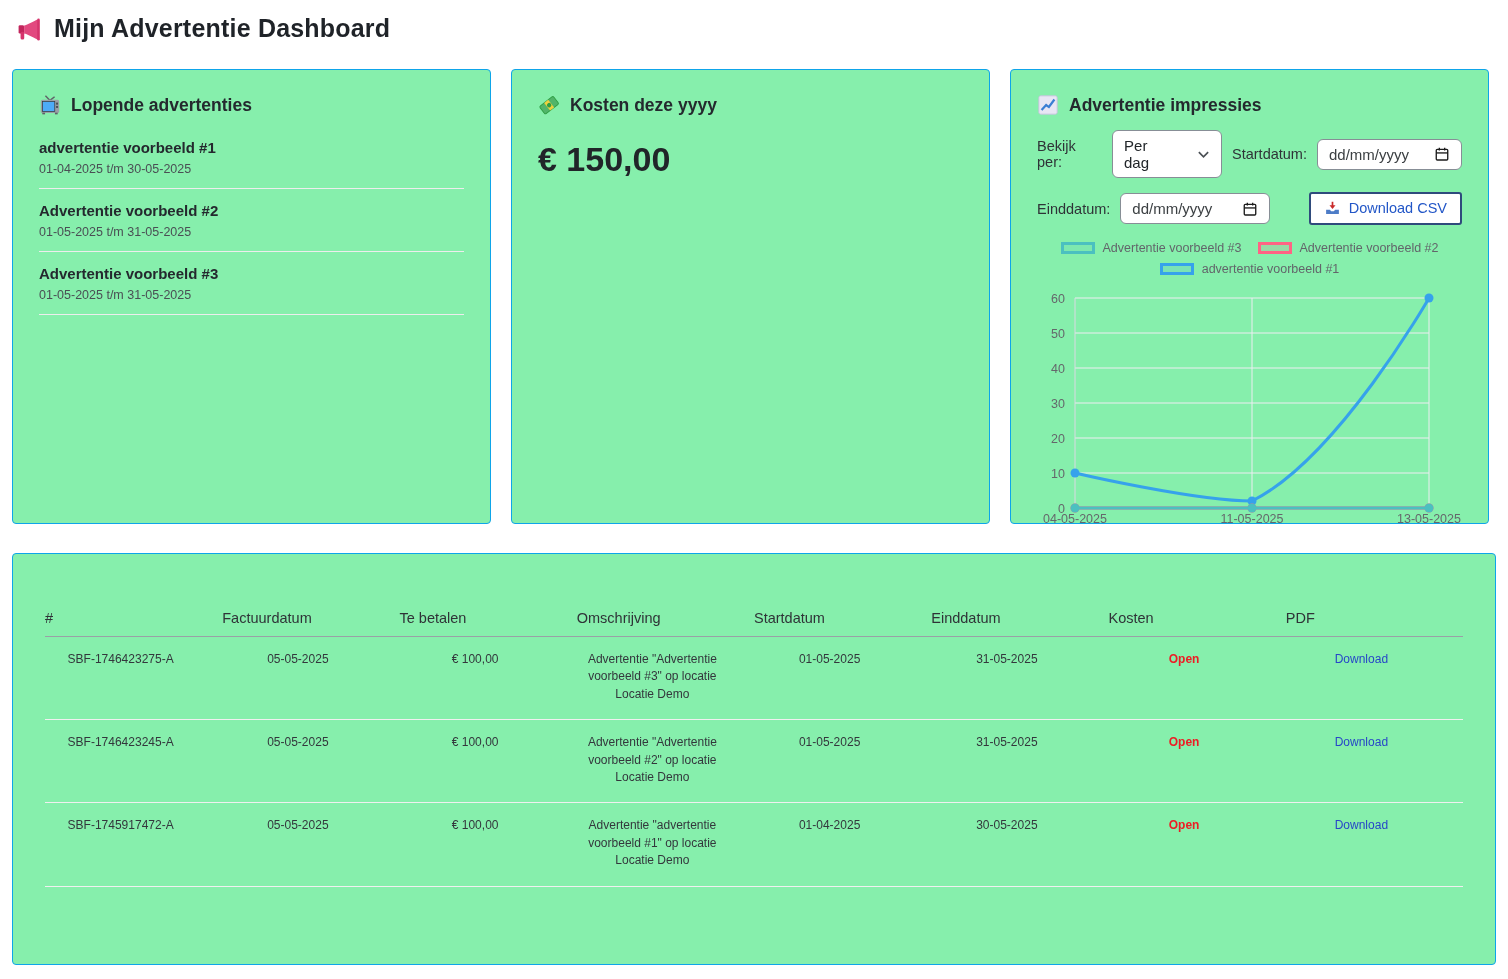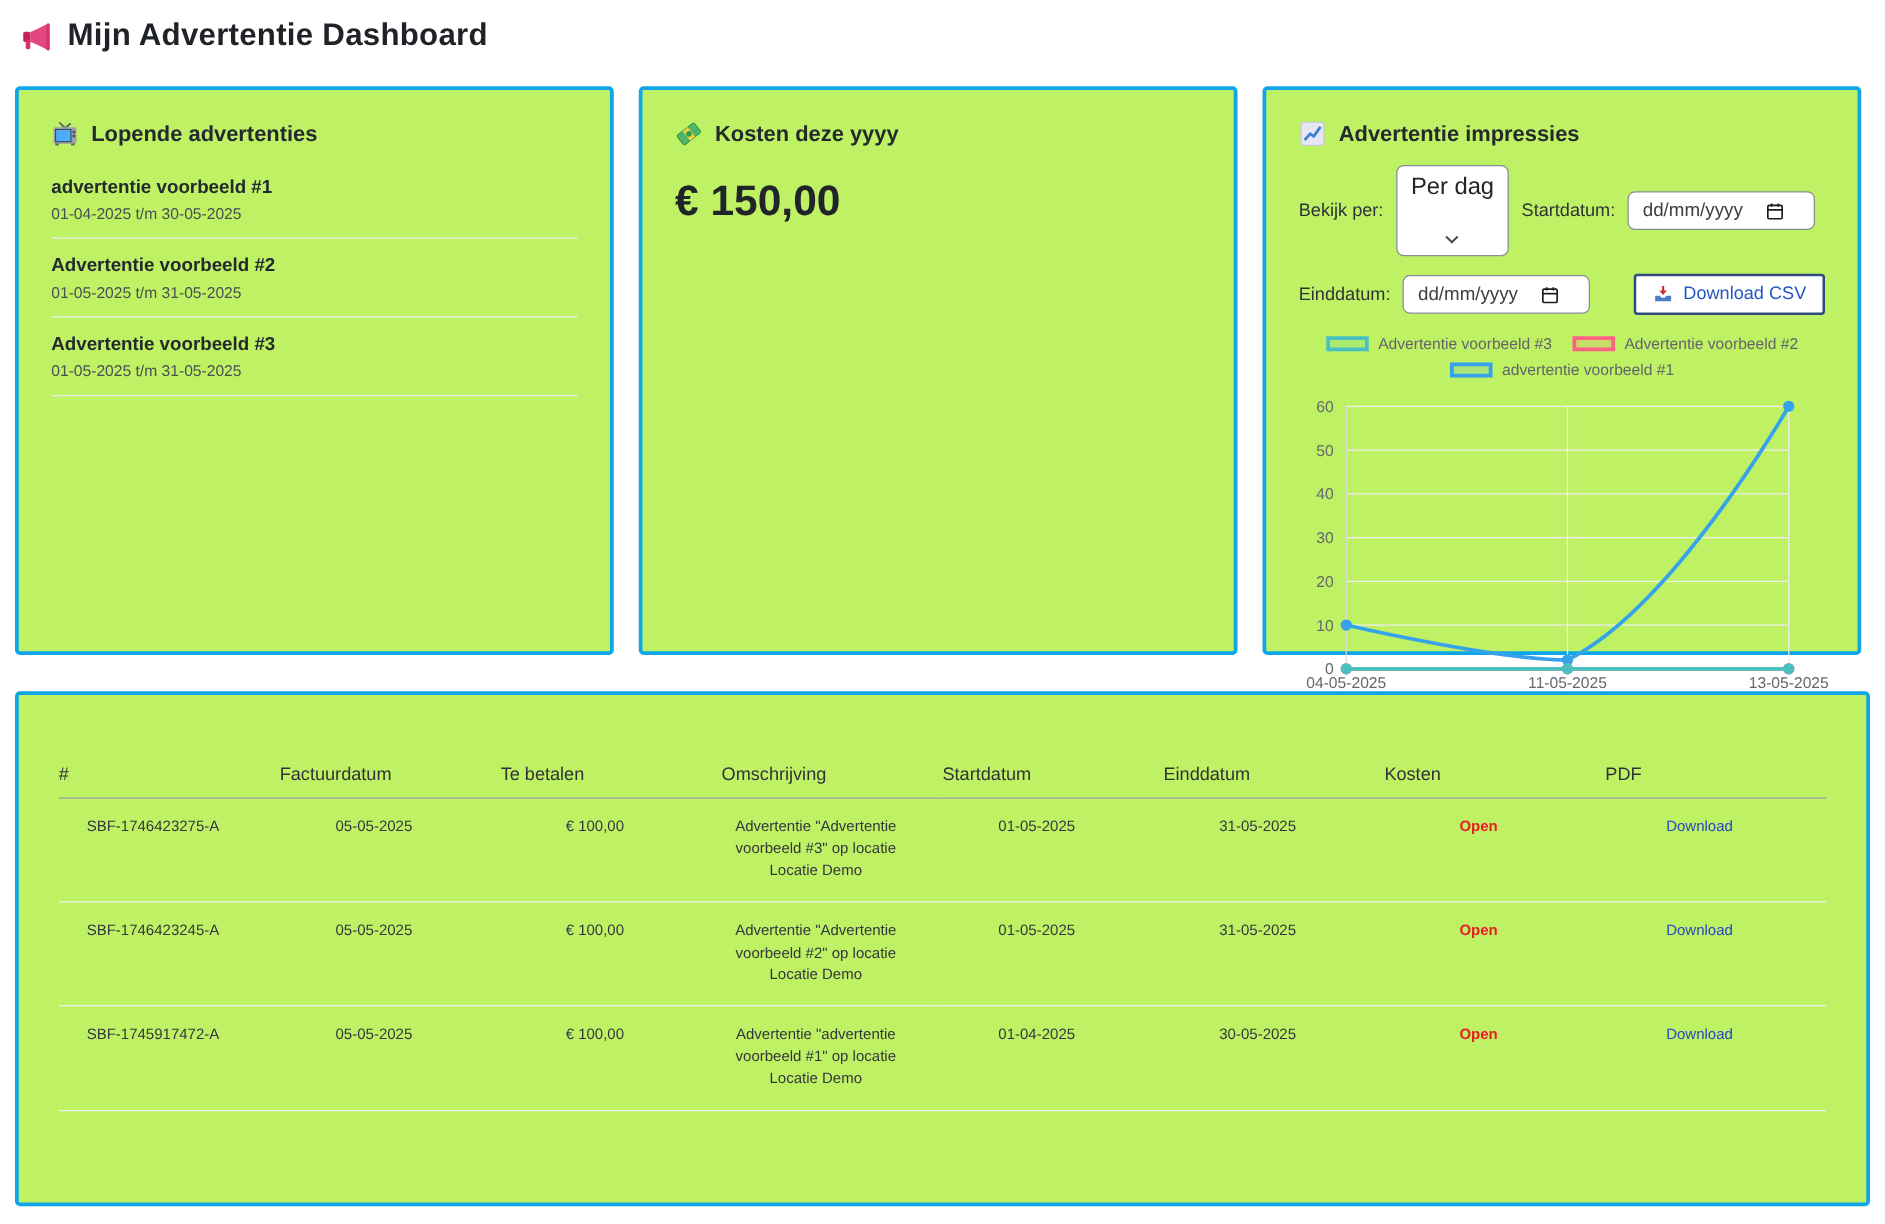--- a/index.html
+++ b/index.html
@@ -7,41 +7,41 @@
   body {
     font-family: "Liberation Sans", "DejaVu Sans", sans-serif;
     color:#212529; font-size:14px;
     padding:8px 12px 14px 12px; width:1508px;
   }
   .page-header { display:flex; align-items:center; gap:12px; padding:6px 0 0 4px; }
   .page-header h1 { font-size:25px; font-weight:600; color:#1f2328; letter-spacing:.2px; }
   .icon { display:inline-flex; flex:0 0 auto; }
 
   .cards-row { display:flex; gap:20px; margin-top:26px; }
-  .card { border:3px solid #0ea5e9; border-radius:4px; background:#bef264; }
+  .card { border:1px solid #0ea5e9; border-radius:4px; background:#86efac; }
   .top-card { width:479px; height:455px; padding:24px 26px; }
   .card-title { display:flex; align-items:center; gap:10px; font-size:17.5px; font-weight:600; color:#24292e; }
 
   
   .ad-list { margin-top:10px; }
   .ad-item { padding:13px 0 12px 0; border-bottom:1px solid #ededed; }
   .ad-name { font-size:15px; font-weight:600; color:#24292e; }
   .ad-period { font-size:12.5px; color:#4a4f54; margin-top:6px; }
 
   
   .costs-amount { font-size:34px; font-weight:700; color:#212529; margin-top:24px; }
 
   
   .control-row { display:flex; align-items:center; gap:10px; margin-top:14px; font-size:14.5px; color:#2f3337; }
   .select-box, .date-box {
     border:1px solid #878e96; border-radius:6px; background:#fff;
     display:flex; align-items:center; padding:6px 11px; cursor:pointer;
   }
-  .select-box { gap:24px; font-size:19px; color:#212529;flex-direction:column; }
-  .date-box { width:150px; }
+  .select-box { gap:24px; font-size:15px; color:#212529; }
+  .date-box { width:150px; justify-content:space-between; }
   .date-box input {
     border:none; outline:none; width:98px; font-size:15px;
     font-family:"Liberation Sans","DejaVu Sans",sans-serif; color:#212529; background:transparent;
   }
   .date-box input::placeholder { color:#3c4043; opacity:1; }
   .csv-btn {
     margin-left:auto; display:flex; gap:8px;
     border:2px solid #2f4b7c; border-radius:3px; background:#fff;
     color:#2256c7; font-size:14.5px; padding:6px 13px; cursor:pointer;
     font-family:"Liberation Sans","DejaVu Sans",sans-serif;

